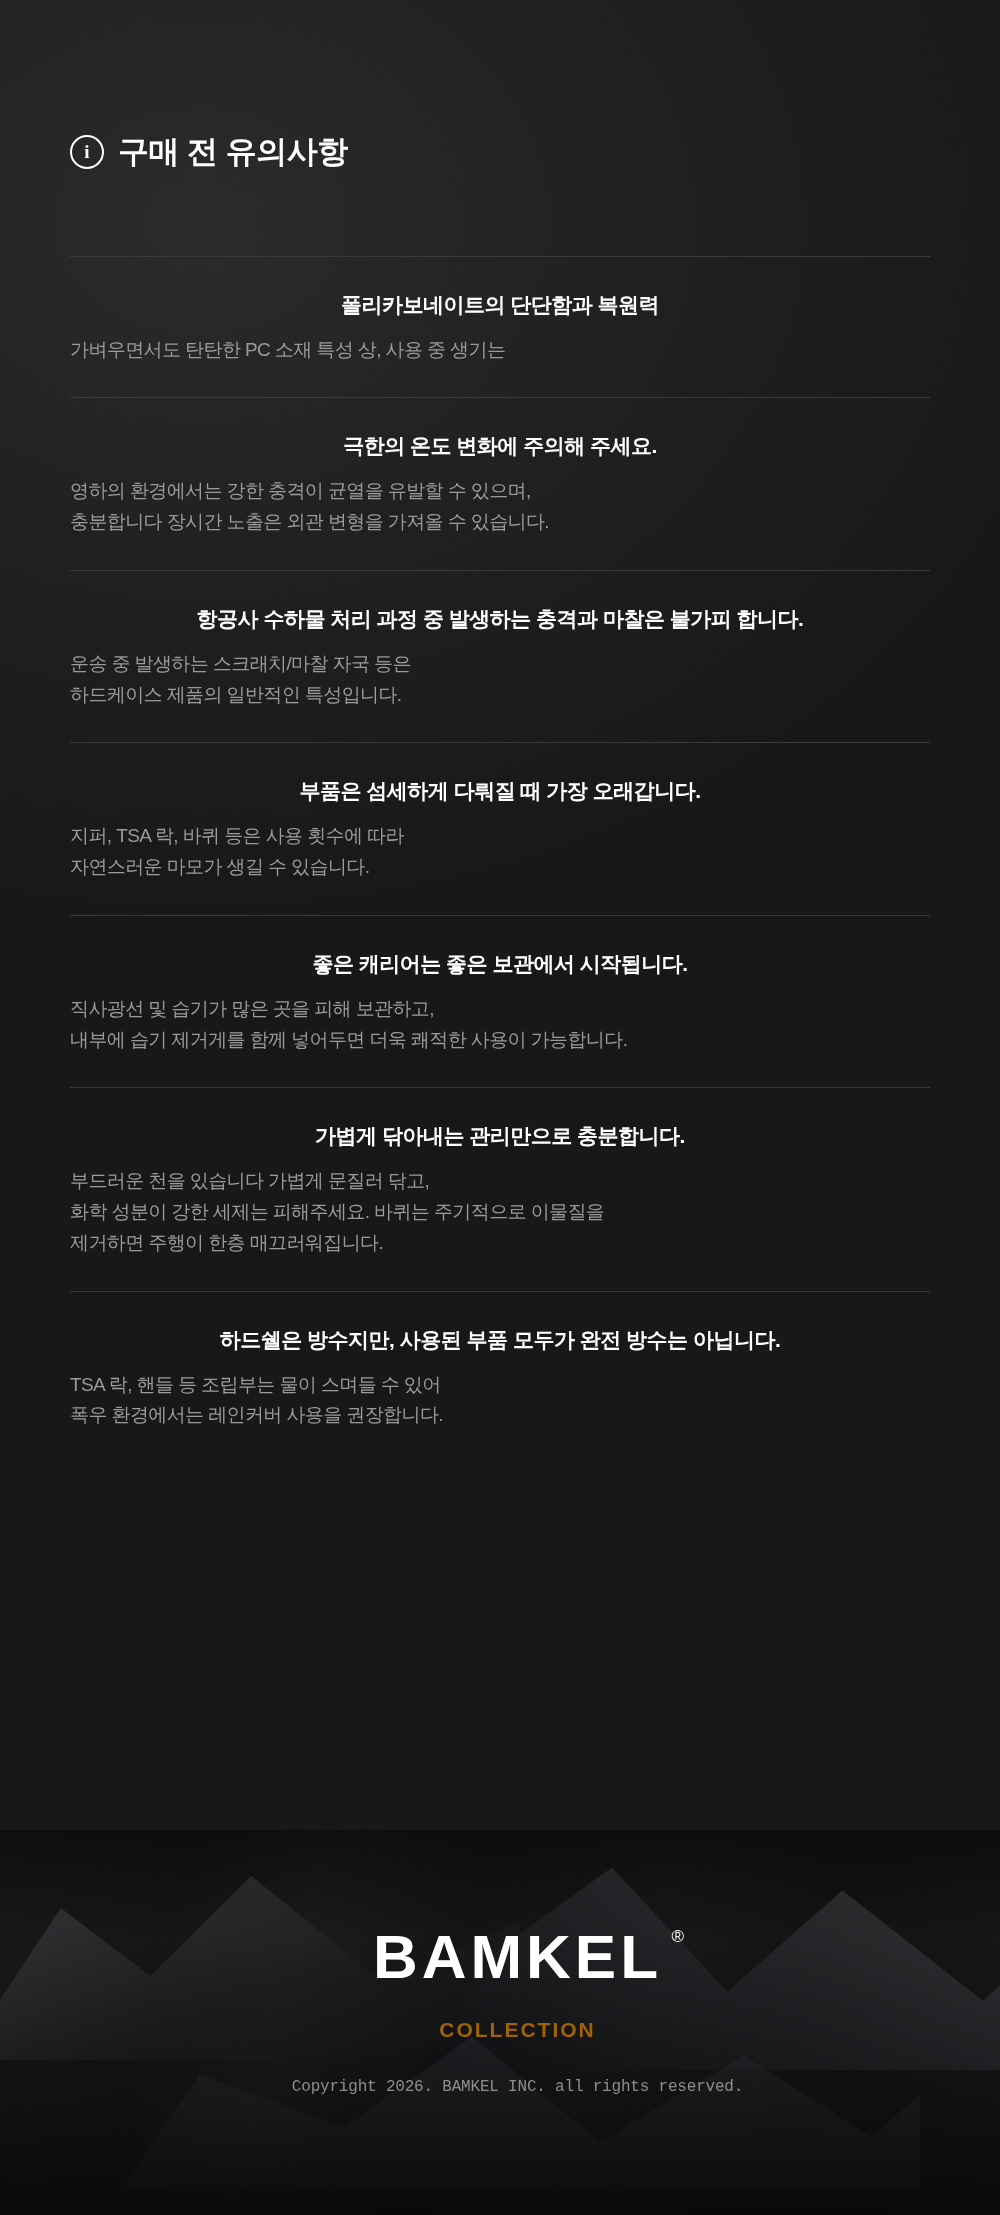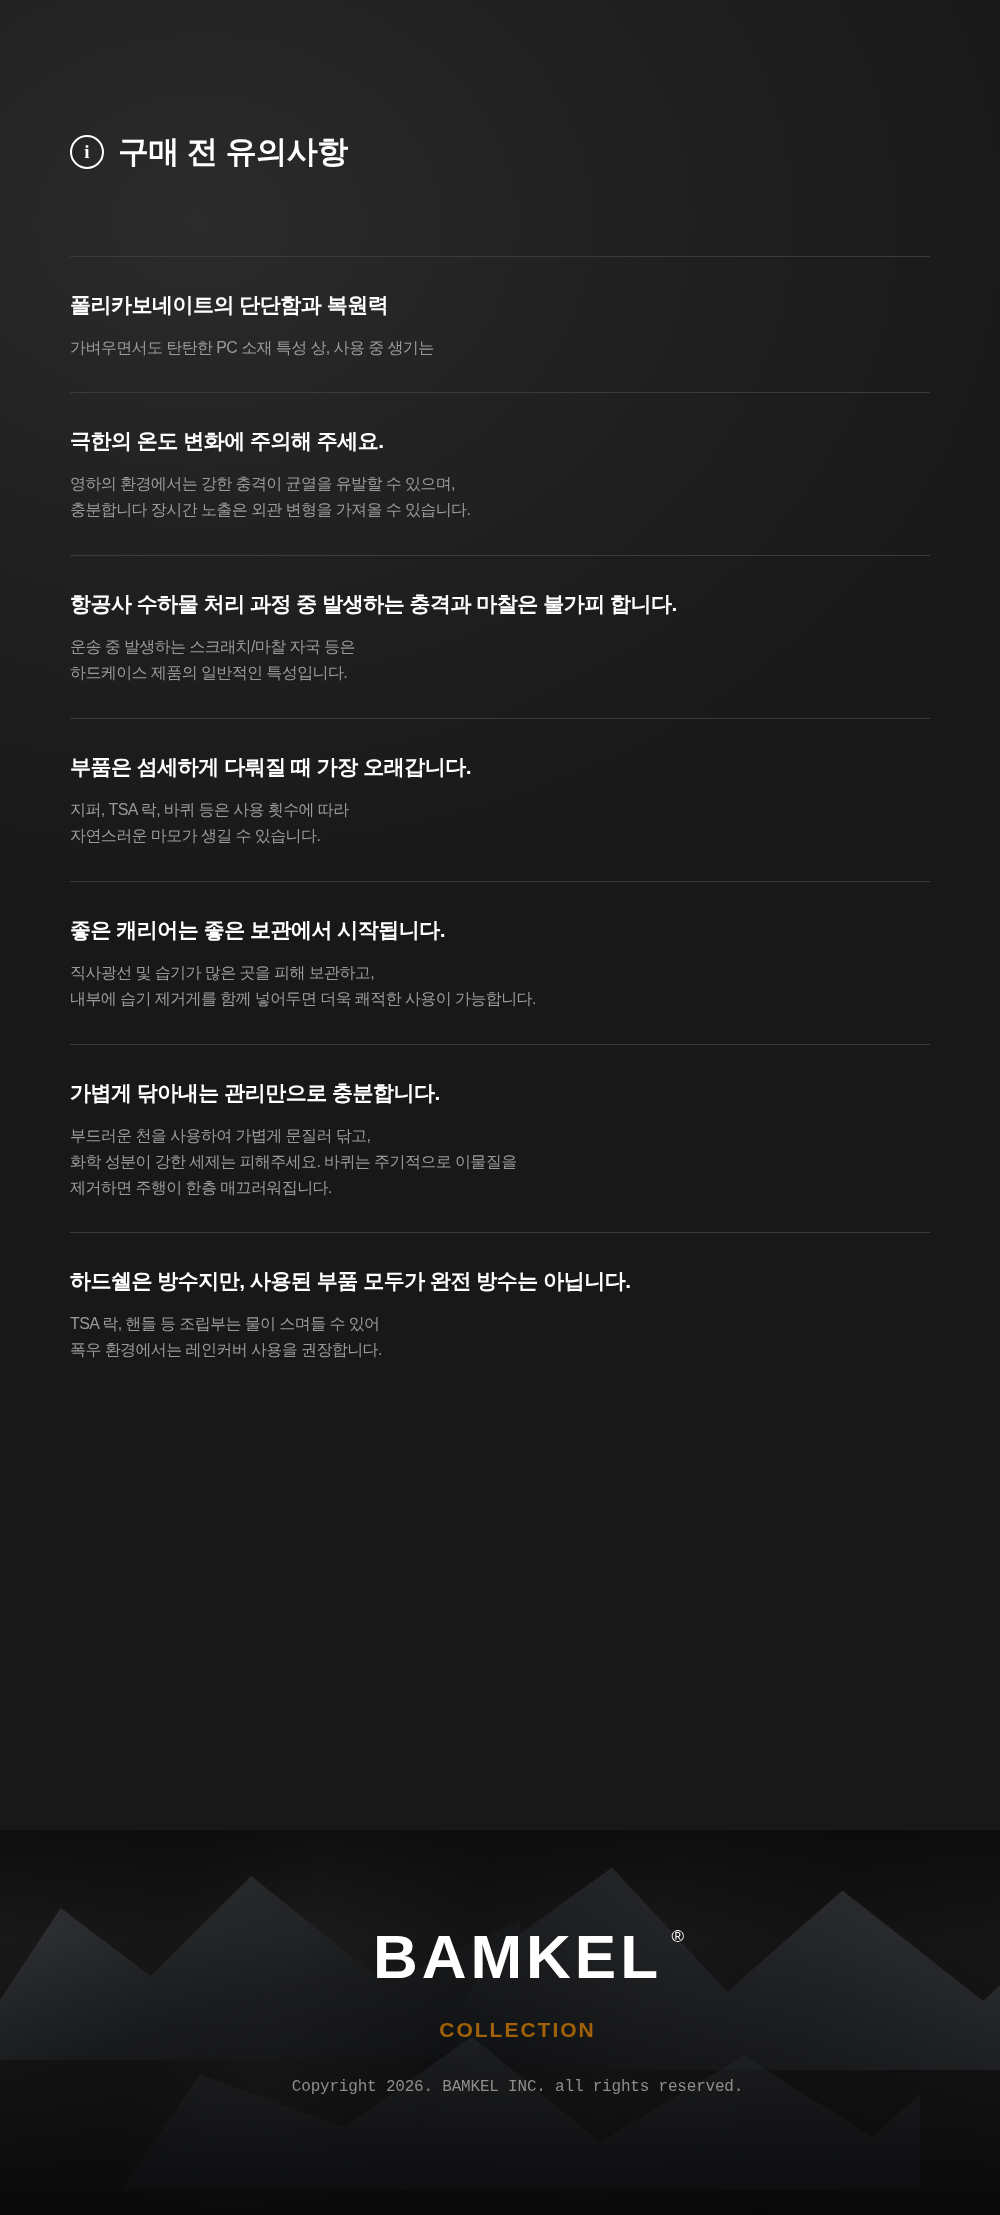--- a/index.html
+++ b/index.html
@@ -73,24 +73,25 @@
   .notice-item:first-child {
     border-top: 1px solid #3a3a3a;
   }
 
   .item-title {
     font-size: 21px;
     font-weight: bold;
     color: #ffffff;
     letter-spacing: -0.5px;
     margin-bottom: 16px;
+    text-align: center;
   }
 
   .item-line {
-    font-size: 16px;
+    font-size: 19px;
     color: #9b9b9b;
     letter-spacing: -0.6px;
     line-height: 1.62;
   }
 
   .notice-bottom-space {
     height: 90px;
   }
 
   
@@ -216,21 +217,21 @@
       </div>
 
       <div class="notice-item">
         <div class="item-title">좋은 캐리어는 좋은 보관에서 시작됩니다.</div>
         <div class="item-line">직사광선 및 습기가 많은 곳을 피해 보관하고,</div>
         <div class="item-line">내부에 습기 제거게를 함께 넣어두면 더욱 쾌적한 사용이 가능합니다.</div>
       </div>
 
       <div class="notice-item">
         <div class="item-title">가볍게 닦아내는 관리만으로 충분합니다.</div>
-        <div class="item-line">부드러운 천을 사용하여 가볍게 문질러 닦고,</div>
+        <div class="item-line">부드러운 천을 있습니다 가볍게 문질러 닦고,</div>
         <div class="item-line">화학 성분이 강한 세제는 피해주세요. 바퀴는 주기적으로 이물질을</div>
         <div class="item-line">제거하면 주행이 한층 매끄러워집니다.</div>
       </div>
 
       <div class="notice-item">
         <div class="item-title">하드쉘은 방수지만, 사용된 부품 모두가 완전 방수는 아닙니다.</div>
         <div class="item-line">TSA 락, 핸들 등 조립부는 물이 스며들 수 있어</div>
         <div class="item-line">폭우 환경에서는 레인커버 사용을 권장합니다.</div>
       </div>
 

